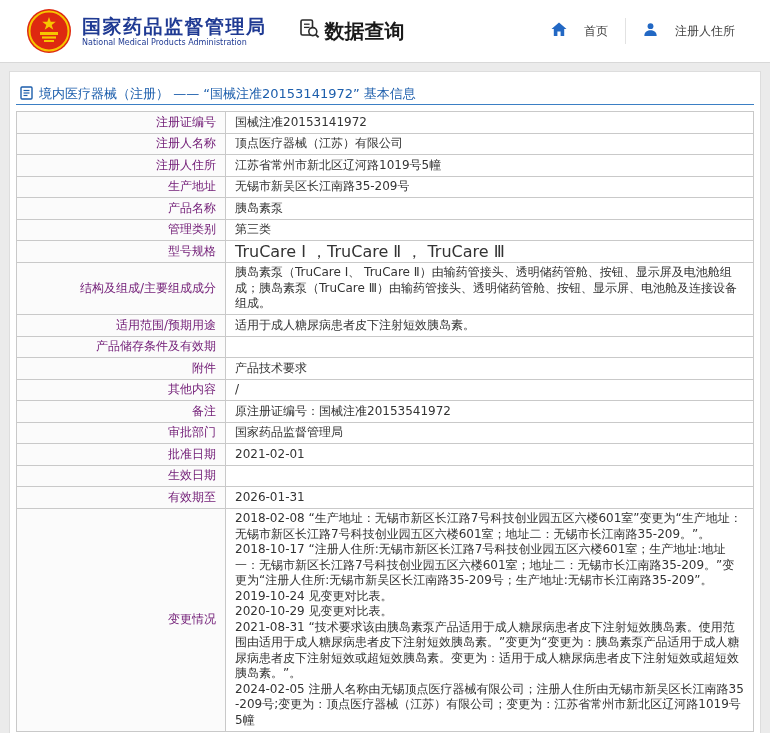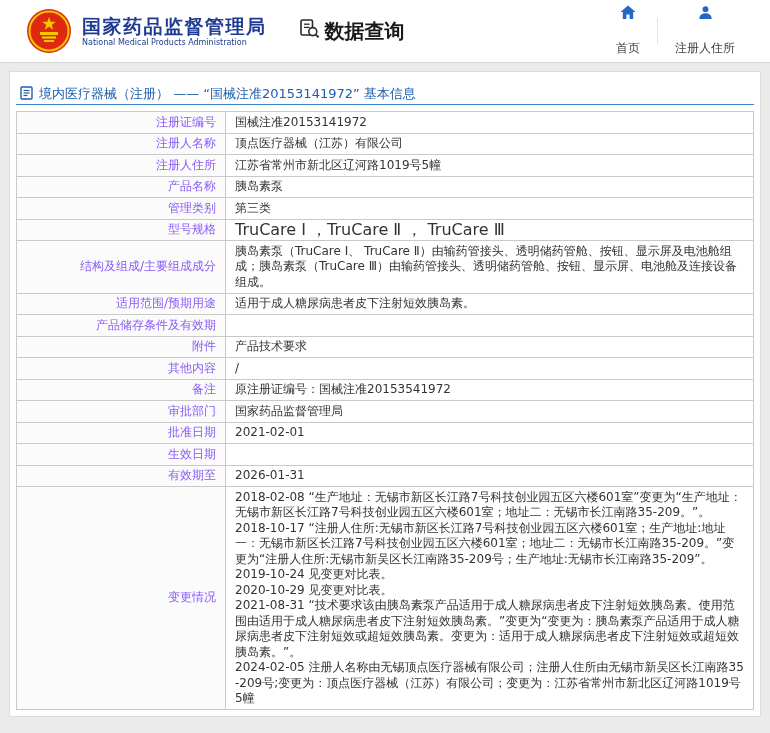--- a/index.html
+++ b/index.html
@@ -16,34 +16,34 @@
   .logo{width:46px;height:46px;flex:0 0 auto;}
   .org{margin-left:10px;color:#1f3a93;line-height:1.2;}
   .org-cn{font-size:19px;font-weight:bold;letter-spacing:1.5px;white-space:nowrap;}
   .org-en{font-size:8px;white-space:nowrap;}
   .data-query{
     margin-left:32px;display:flex;align-items:center;gap:5px;
     font-size:20px;font-weight:bold;color:#1a1a1a;cursor:pointer;white-space:nowrap;
   }
   .header-right{margin-left:auto;display:flex;align-items:center;}
   .nav-item{
-    display:flex;flex-direction:column;align-items:center;gap:17px;
+    display:flex;flex-direction:row;align-items:center;gap:17px;
     font-size:12px;color:#444;padding:0 17px;cursor:pointer;white-space:nowrap;
   }
   .nav-divider{width:1px;height:26px;background:#e2e2e2;}
   
   .page{padding:8px 9px;}
   .panel{background:#fff;border:1px solid #ddd;padding:6px;}
   .breadcrumb{
     display:flex;align-items:center;gap:6px;
     color:#1c5eac;font-size:13px;padding:7px 4px 1px;
     border-bottom:1px solid #3b7fc4;
   }
   .info-table{width:100%;border-collapse:collapse;margin-top:6px;table-layout:fixed;}
-  .info-table th{width:190px;background:#fbfbfb;text-align:right;font-weight:normal;color:#8b5cf6;margin-left:42px;}
+  .info-table th{width:190px;background:#fbfbfb;text-align:right;font-weight:normal;color:#701a75;margin-left:42px;}
   .info-table th,.info-table td{
     border:1px solid #c9c9c9;padding:2.5px 9px;
     font-size:12px;line-height:15.5px;vertical-align:middle;
   }
   .info-table td{white-space:pre-wrap;word-break:break-all;text-align:left;}
   .info-table td.large{font-size:16px;}
 </style>
 </head>
 <body>
 
@@ -120,20 +120,24 @@
           </tr>
           <tr>
             <th>注册人名称</th>
             <td>顶点医疗器械（江苏）有限公司</td>
           </tr>
           <tr>
             <th>注册人住所</th>
             <td>江苏省常州市新北区辽河路1019号5幢</td>
           </tr>
           <tr>
+            <th>生产地址</th>
+            <td>无锡市新吴区长江南路35-209号</td>
+          </tr>
+          <tr>
             <th>产品名称</th>
             <td>胰岛素泵</td>
           </tr>
           <tr>
             <th>管理类别</th>
             <td>第三类</td>
           </tr>
           <tr>
             <th>型号规格</th>
             <td class="large">TruCare Ⅰ ，TruCare Ⅱ ， TruCare Ⅲ</td>

